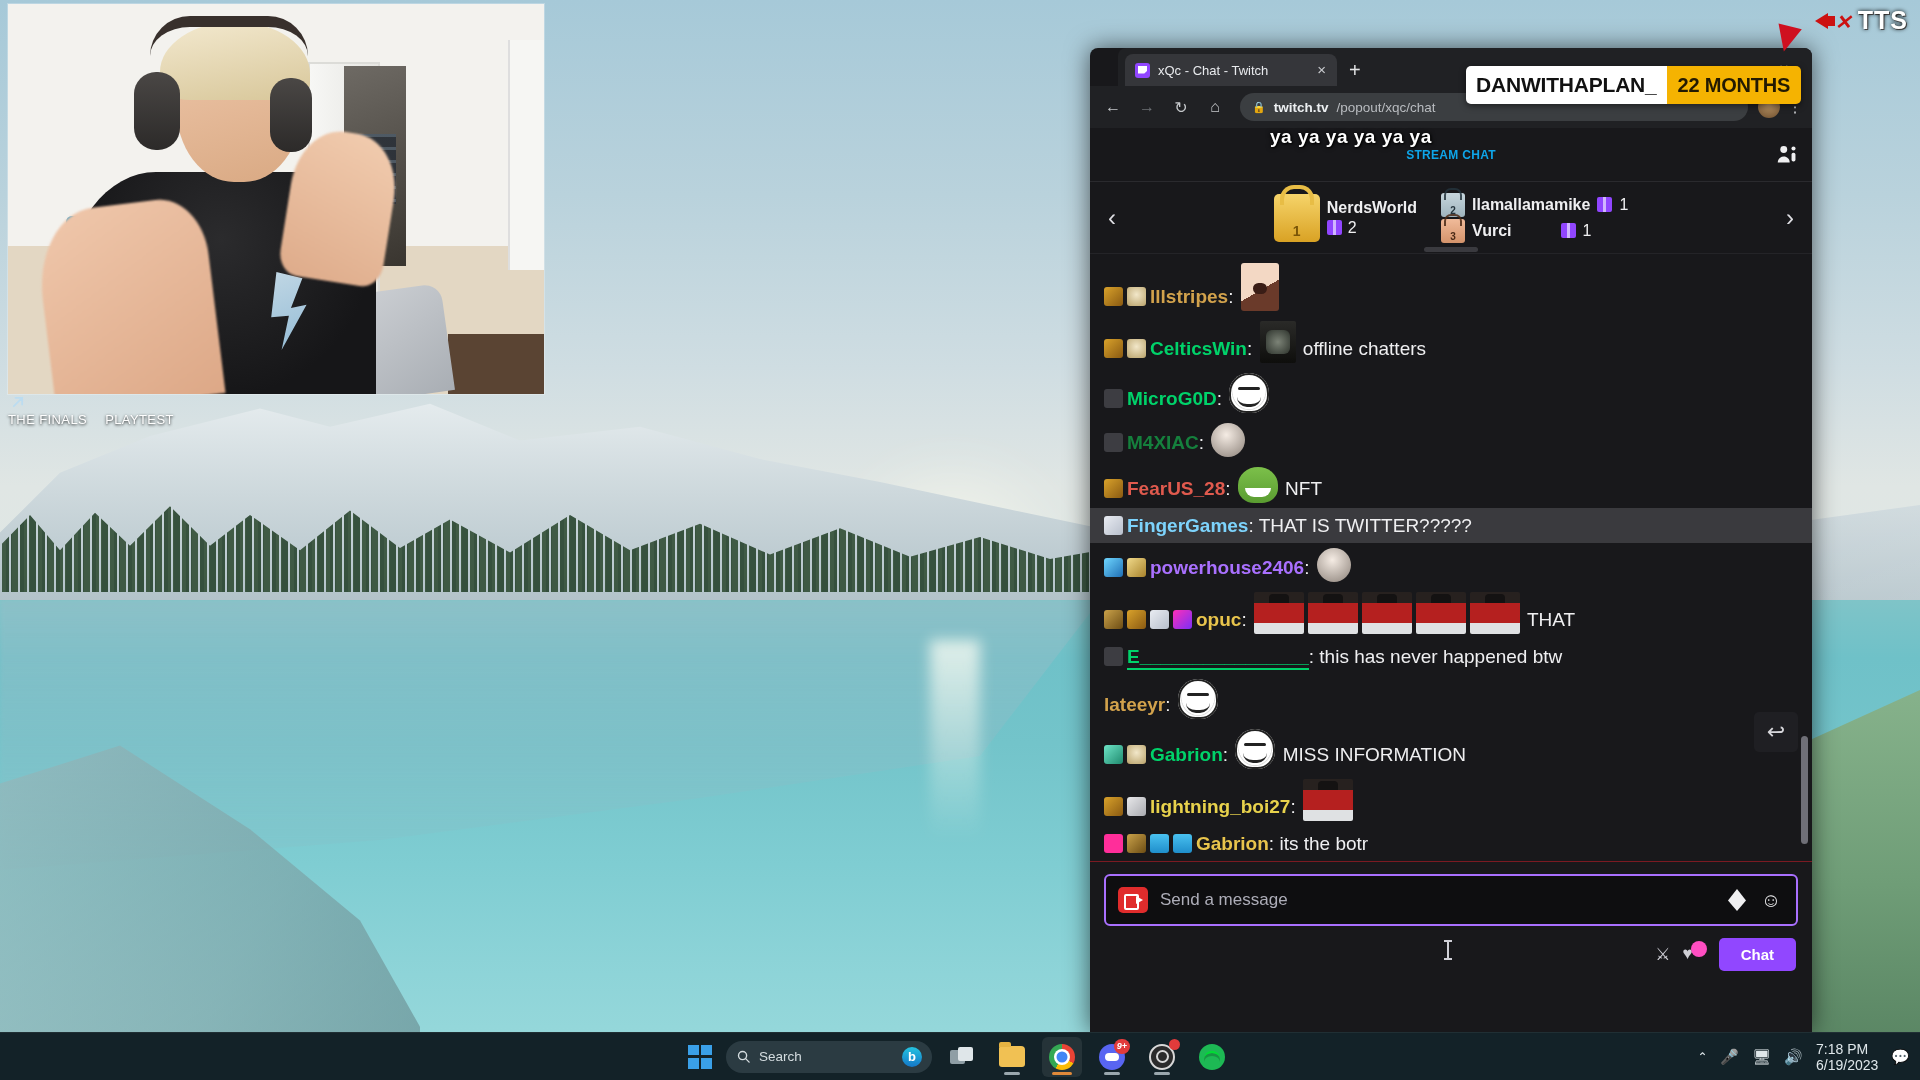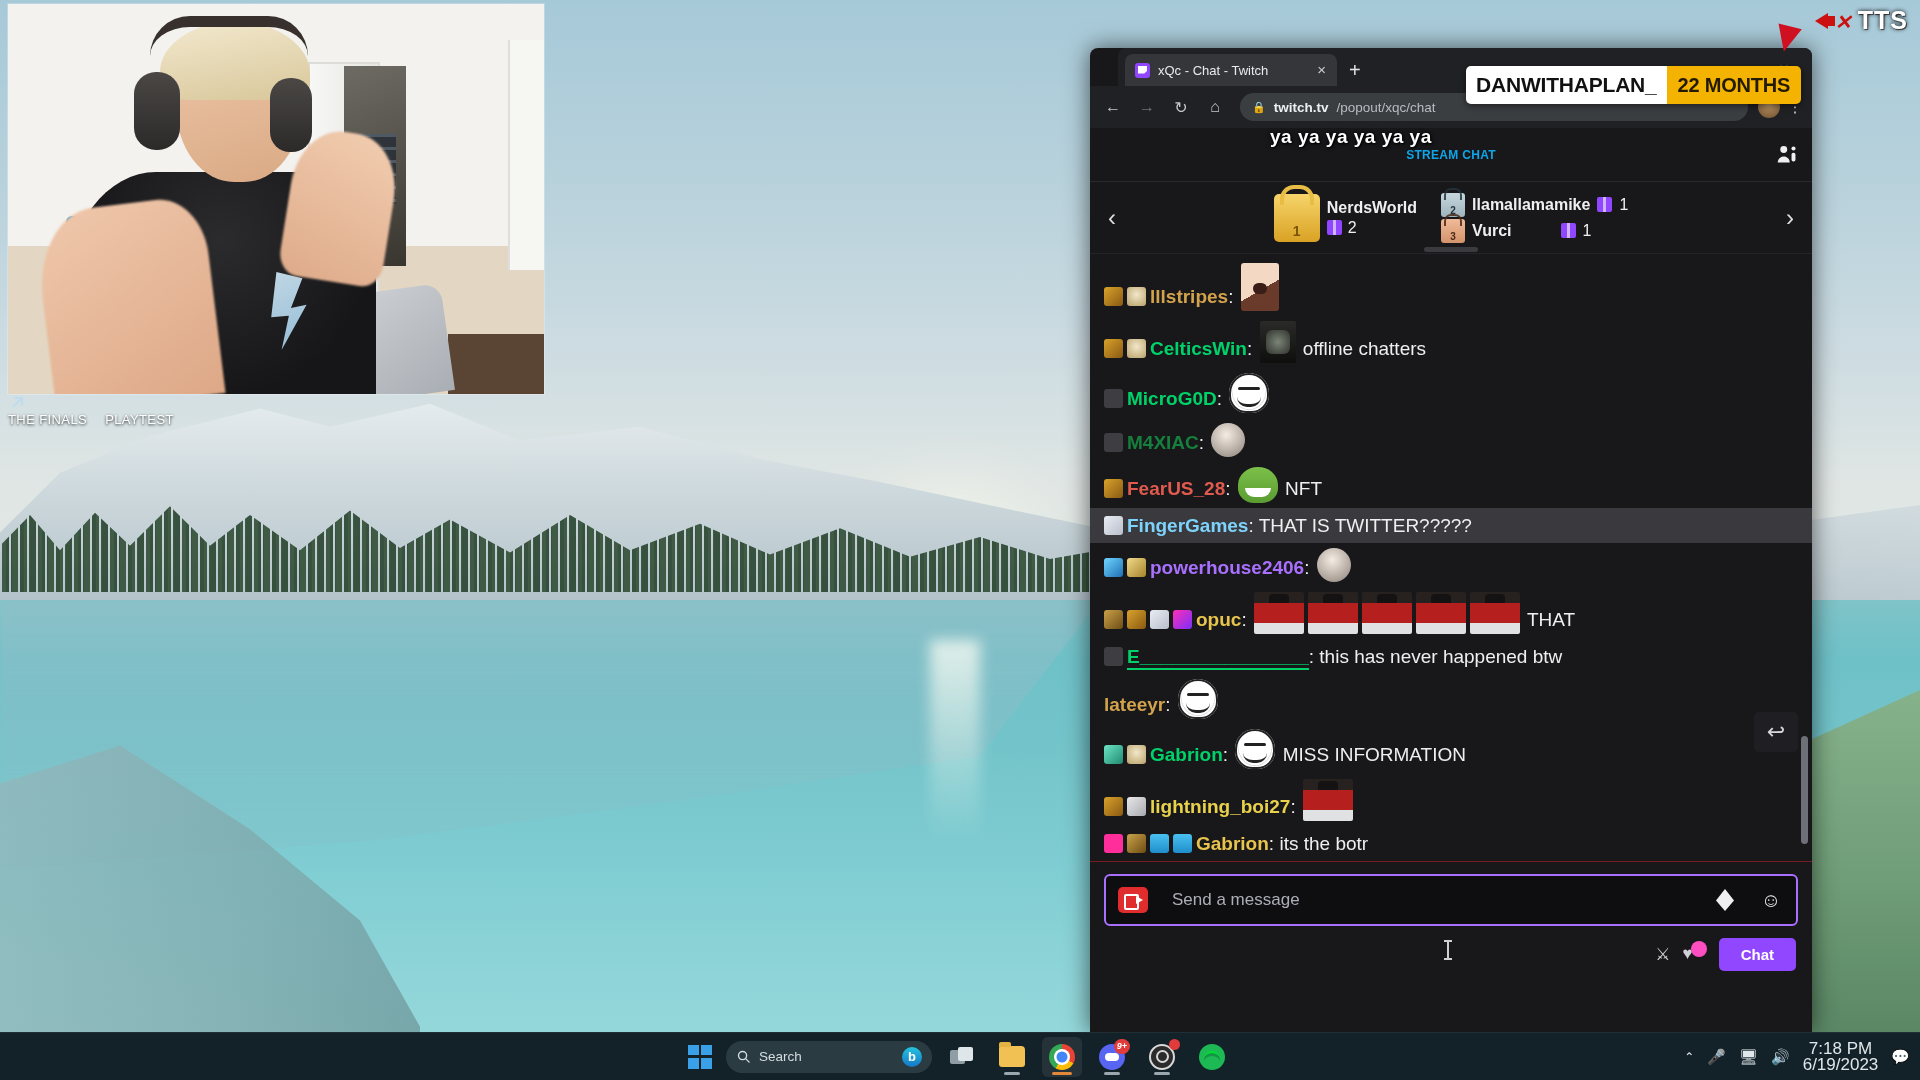--- a/index.html
+++ b/index.html
@@ -440,21 +440,21 @@
   }
   .scroll-thumb {
     position: absolute; right: 2px; bottom: 18px; width: 7px; height: 108px;
     background: #6f6f77; border-radius: 4px;
   }
 
   
   .composer { background: #18181b; padding: 12px 14px 6px; }
   .inputwrap {
     height: 52px; background: #0e0e10; border: 2px solid #a970ff; border-radius: 6px;
-    display: flex; align-items: center; gap: 24px; padding: 0 12px;
+    display: flex; align-items: center; gap: 12px; padding: 0 12px;
   }
   .clip-ico {
     width: 30px; height: 26px; border-radius: 5px; background: #e02c2c;
     position: relative; flex: none;
   }
   .clip-ico::before {
     content: ""; position: absolute; left: 6px; top: 7px; width: 11px; height: 12px;
     border: 2.5px solid #fff; border-radius: 2px;
   }
   .clip-ico::after {
@@ -577,21 +577,21 @@
     position: absolute; right: 2px; top: 2px; min-width: 15px; height: 15px;
     border-radius: 8px; background: #e23b3b; color: #fff; font-size: 9px;
     display: flex; align-items: center; justify-content: center; padding: 0 3px; font-weight: bold;
   }
   .tb-right {
     position: absolute; right: 10px; display: flex; align-items: center; gap: 13px;
     color: #dfe7ea; font-size: 13px;
   }
   .tb-right .chev { font-size: 12px; }
   .tb-right .mic { color: #e06e6e; font-size: 15px; }
-  .clock { text-align: center; line-height: 16px; font-size: 17px; }
+  .clock { text-align: left; line-height: 16px; font-size: 14px; }
   .tray-ico { font-size: 15px; }
 </style>
 </head>
 <body>
 
 <div id="stage">
   <div class="sky"></div>
   <div class="sun"></div>
   <div class="mountain-far"></div>
   <div class="hillsR"></div>

